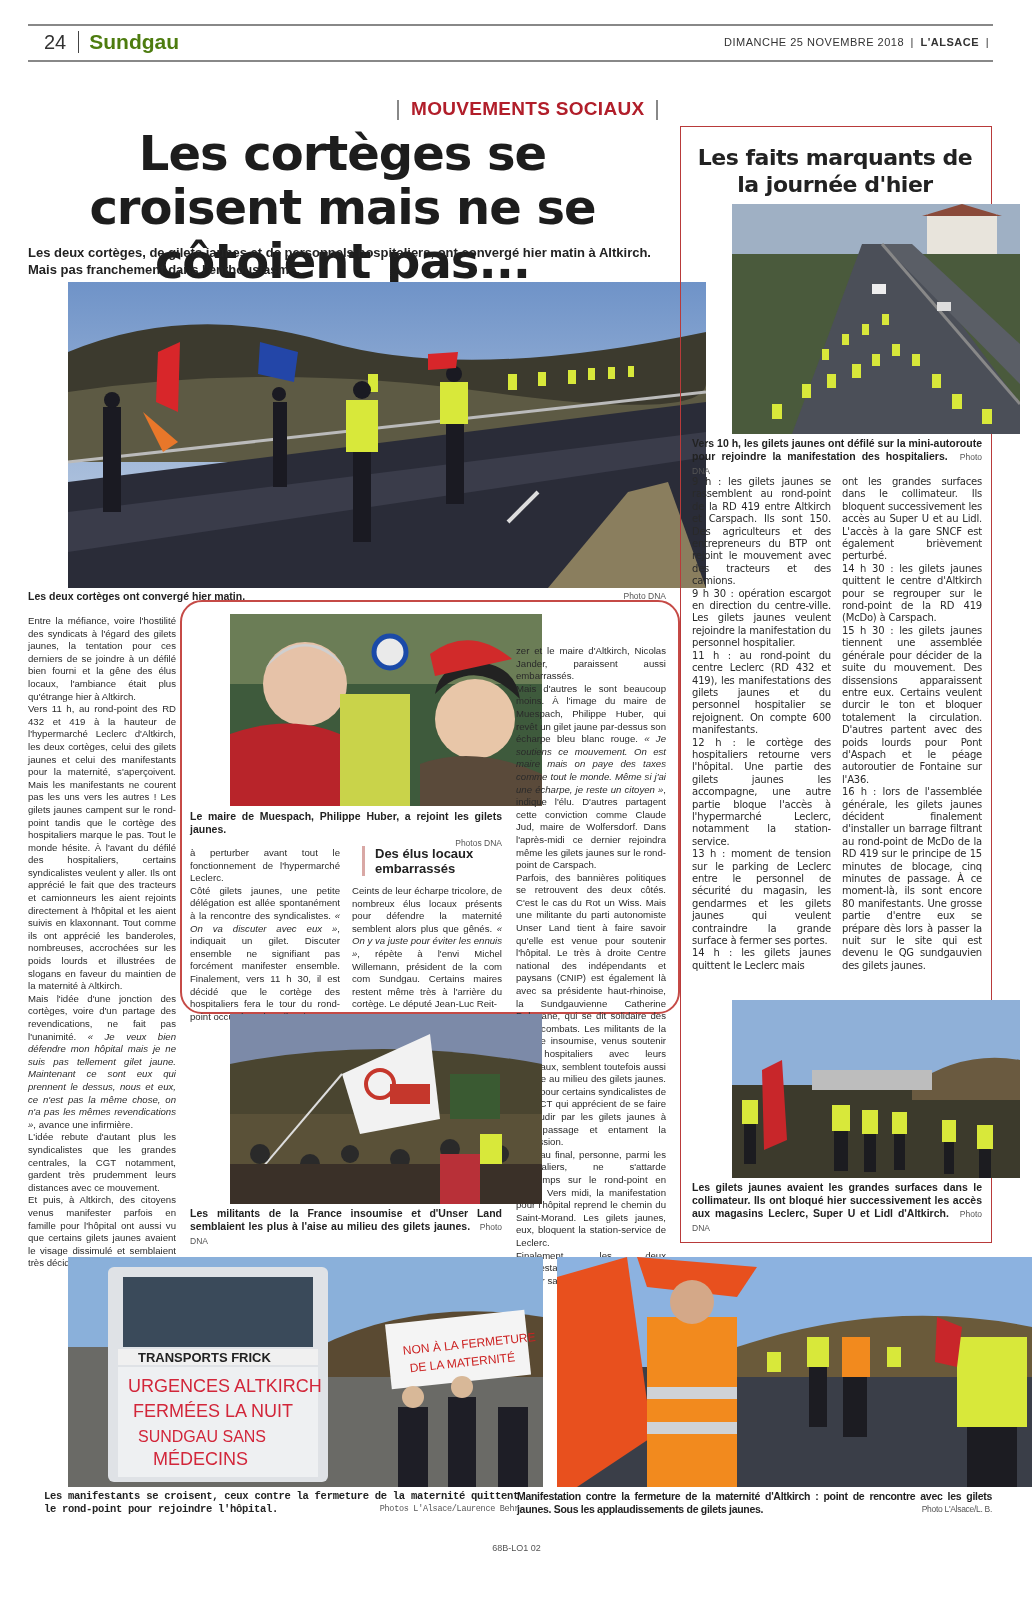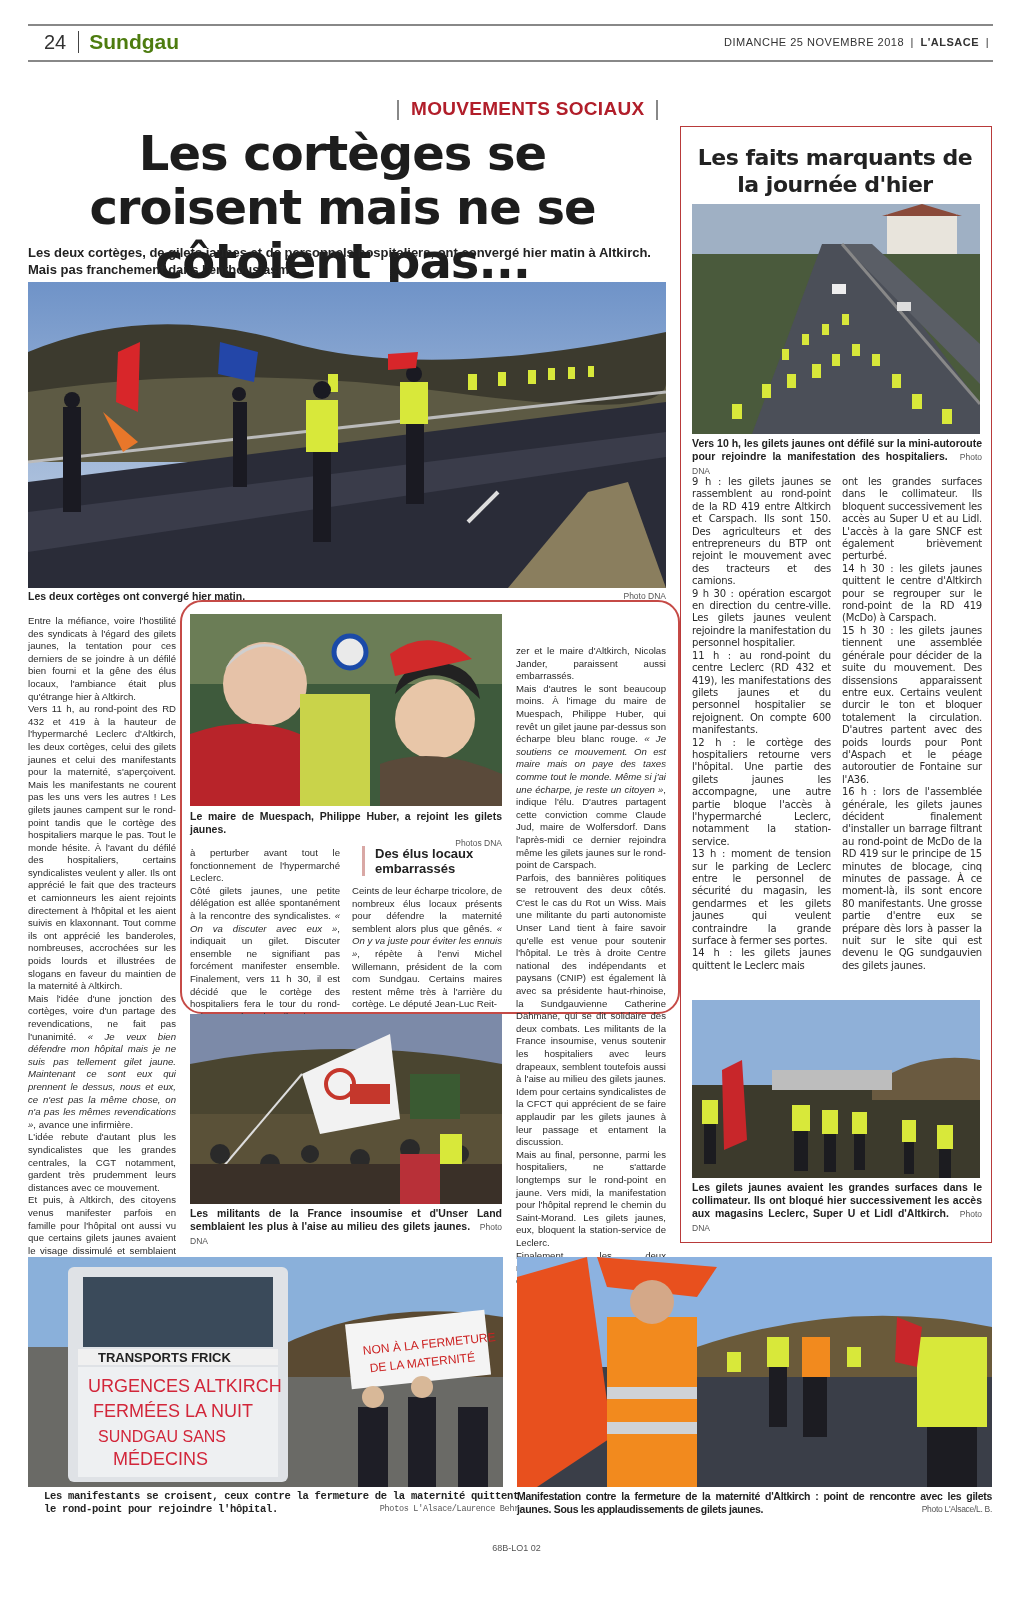--- a/index.html
+++ b/index.html
@@ -7,21 +7,21 @@
   .rule{position:absolute;left:28px;right:40px;height:2px;background:#888;}
   .hdr-left{position:absolute;left:44px;top:30px;font-size:20px;color:#333;display:flex;align-items:center;gap:8px;}
   .hdr-left .sep{width:1px;height:22px;background:#444;margin:0 2px 0 4px;}
   .hdr-left .section{font-weight:bold;font-size:21px;color:#4d7c0f;}
   .hdr-right{position:absolute;right:44px;top:36px;font-size:11px;letter-spacing:0.5px;color:#333;}
   .hdr-right b{font-weight:bold;}
   .kicker{position:absolute;left:385px;top:98px;font-size:19px;font-weight:bold;color:#b11e2a;letter-spacing:0.3px;}
   .kicker:before,.kicker:after{content:"";display:inline-block;width:2px;height:20px;background:#888;vertical-align:middle;margin:0 12px;}
   .headline{position:absolute;left:30px;top:126px;width:625px;text-align:center;font-family:"DejaVu Sans",sans-serif;font-weight:bold;font-size:48px;line-height:54px;color:#1d1d1d;letter-spacing:-1px;}
   .standfirst{position:absolute;left:28px;top:244px;width:640px;font-size:13px;font-weight:bold;line-height:17px;color:#222;}
-  .photo{position:absolute;overflow:hidden;}
+  .photo{position:absolute;overflow:hidden;margin-left:40px;}
   .cap{position:absolute;font-size:10.5px;font-weight:bold;line-height:13px;color:#222;text-align:justify;}
   .credit{font-weight:normal;font-size:8.5px;color:#555;float:right;margin-left:6px;}
   .col{position:absolute;font-size:9.6px;line-height:12.6px;color:#2a2a2a;text-align:justify;hyphens:auto;}
   .col p{margin:0;}
   .col i{font-style:italic;}
   .subhead{position:absolute;font-size:13px;font-weight:bold;line-height:15px;color:#222;padding-left:10px;border-left:3px solid #d9a8a5;}
   .sign{position:absolute;font-size:9.5px;font-weight:bold;color:#222;}
   .redbox{position:absolute;border:2px solid #c54a46;}
   .sidebox{position:absolute;left:680px;top:126px;width:310px;height:1115px;border:1.5px solid #b83a3a;}
   .side-title{position:absolute;left:690px;top:136px;width:290px;text-align:center;font-weight:bold;font-size:22px;line-height:27px;color:#222;font-family:"DejaVu Sans",sans-serif;letter-spacing:-0.5px;margin-top:8px;}

